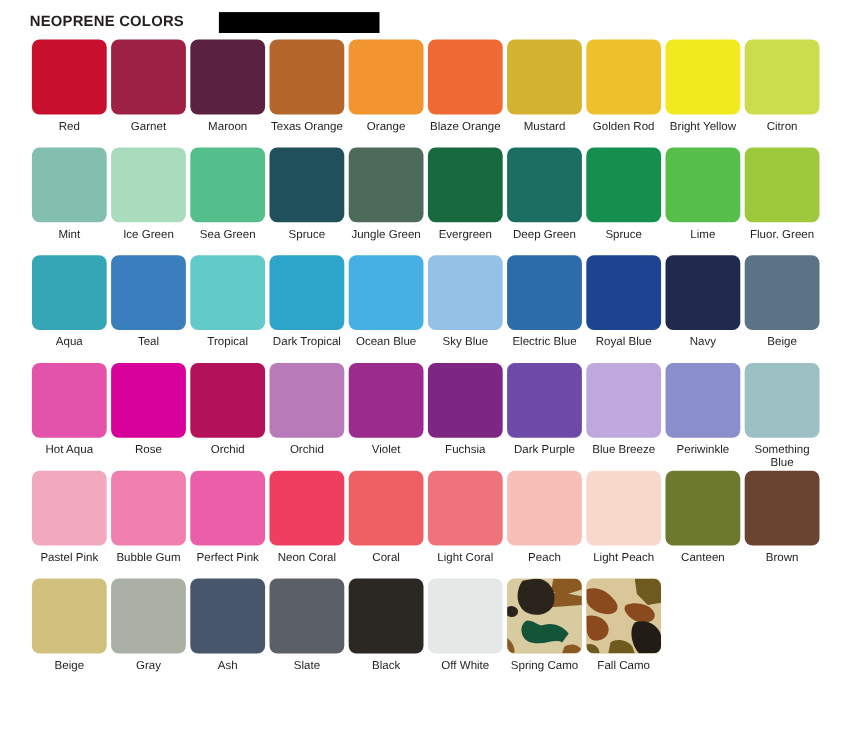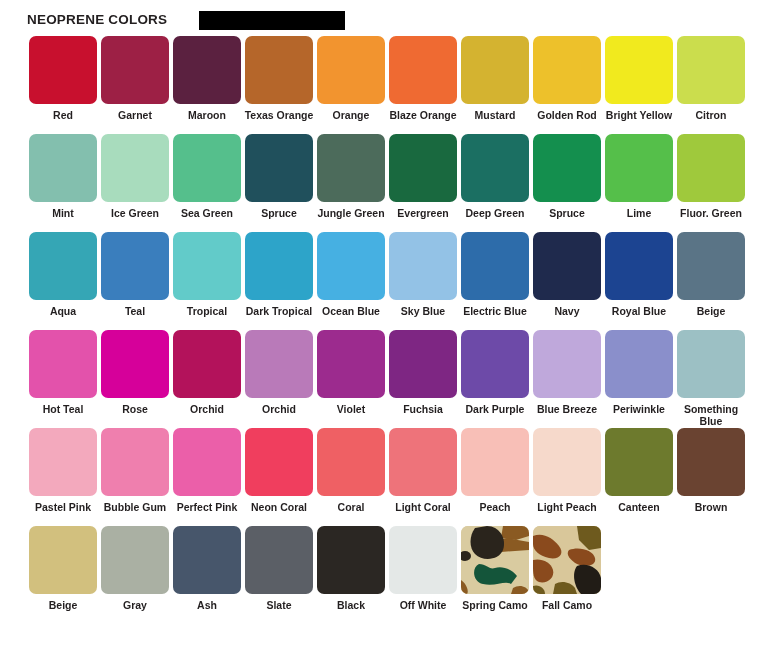--- a/index.html
+++ b/index.html
@@ -55,21 +55,20 @@
   .swatch-row {
     display: flex;
     margin-bottom: 0px;
   }
   .swatch-cell {
     width: 72px;
     margin-right: 0px;
     display: flex;
     flex-direction: column;
     align-items: center;
-    font-weight: bold;
   }
   .swatch-chip {
     width: 68px;
     height: 68px;
     border-radius: 7px;
     background-size: cover;
     background-position: center;
     position: relative;
     overflow: hidden;
   }
@@ -205,36 +204,36 @@
         </div>
         <div class="swatch-cell">
           <div class="swatch-chip" style="background: rgb(147, 194, 230);"></div>
           <div class="swatch-label">Sky Blue</div>
         </div>
         <div class="swatch-cell">
           <div class="swatch-chip" style="background: rgb(45, 108, 170);"></div>
           <div class="swatch-label">Electric Blue</div>
         </div>
         <div class="swatch-cell">
+          <div class="swatch-chip" style="background: rgb(28, 68, 145);"></div>
+          <div class="swatch-label">Royal Blue</div>
+        </div>
+        <div class="swatch-cell">
           <div class="swatch-chip" style="background: rgb(31, 42, 77);"></div>
           <div class="swatch-label">Navy</div>
         </div>
         <div class="swatch-cell">
-          <div class="swatch-chip" style="background: rgb(28, 68, 145);"></div>
-          <div class="swatch-label">Royal Blue</div>
-        </div>
-        <div class="swatch-cell">
           <div class="swatch-chip" style="background: rgb(90, 116, 134);"></div>
           <div class="swatch-label">Beige</div>
         </div>
       </div>
       <div class="swatch-row">
         <div class="swatch-cell">
           <div class="swatch-chip" style="background: rgb(227, 82, 171);"></div>
-          <div class="swatch-label">Hot Teal</div>
+          <div class="swatch-label">Hot Aqua</div>
         </div>
         <div class="swatch-cell">
           <div class="swatch-chip" style="background: rgb(214, 0, 154);"></div>
           <div class="swatch-label">Rose</div>
         </div>
         <div class="swatch-cell">
           <div class="swatch-chip" style="background: rgb(179, 18, 91);"></div>
           <div class="swatch-label">Orchid</div>
         </div>
         <div class="swatch-cell">

